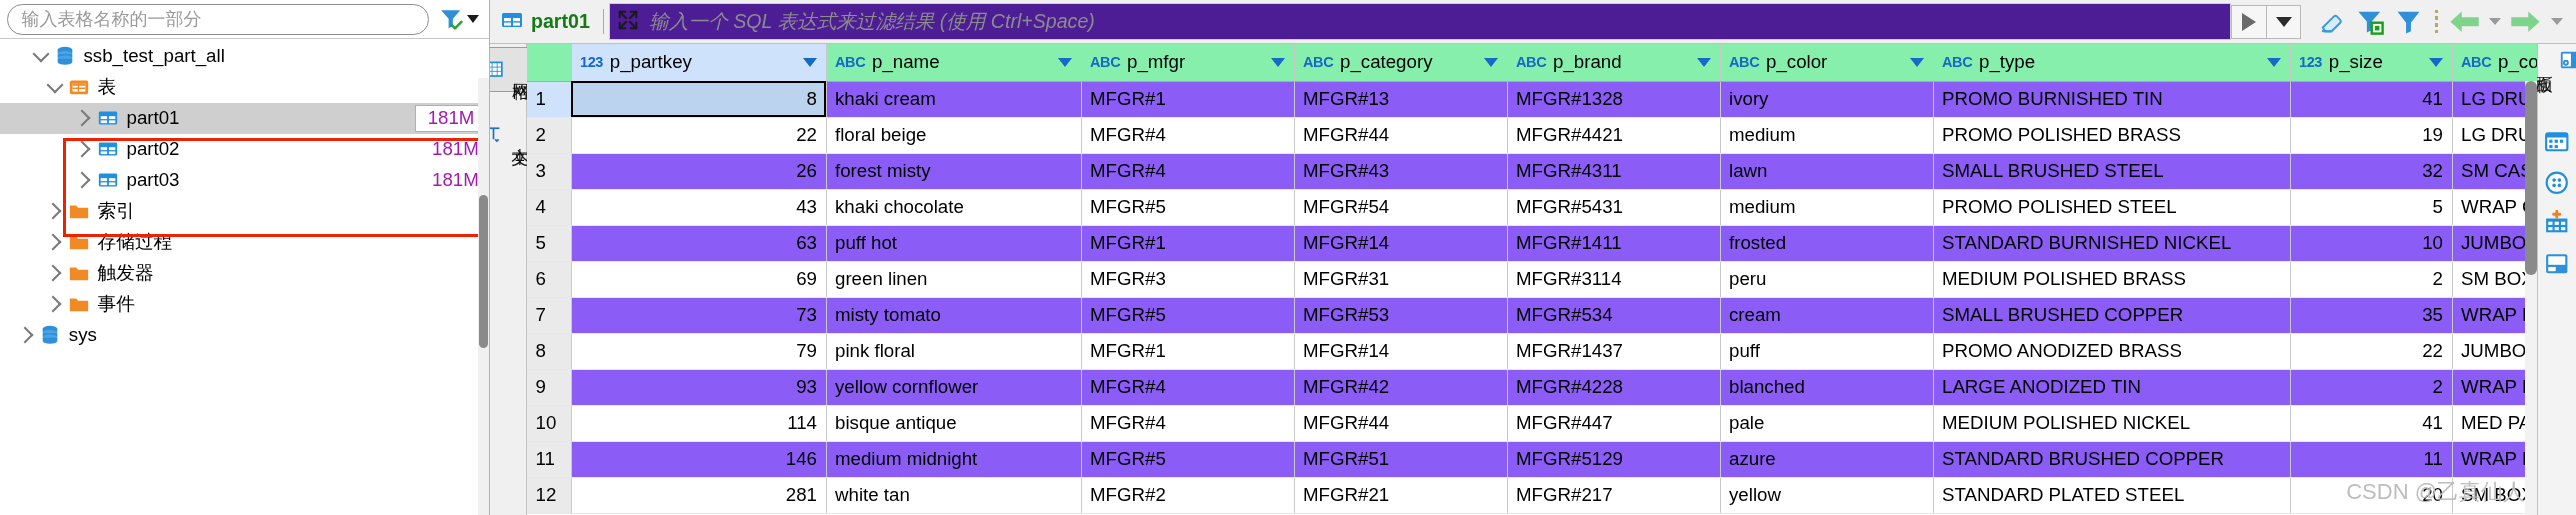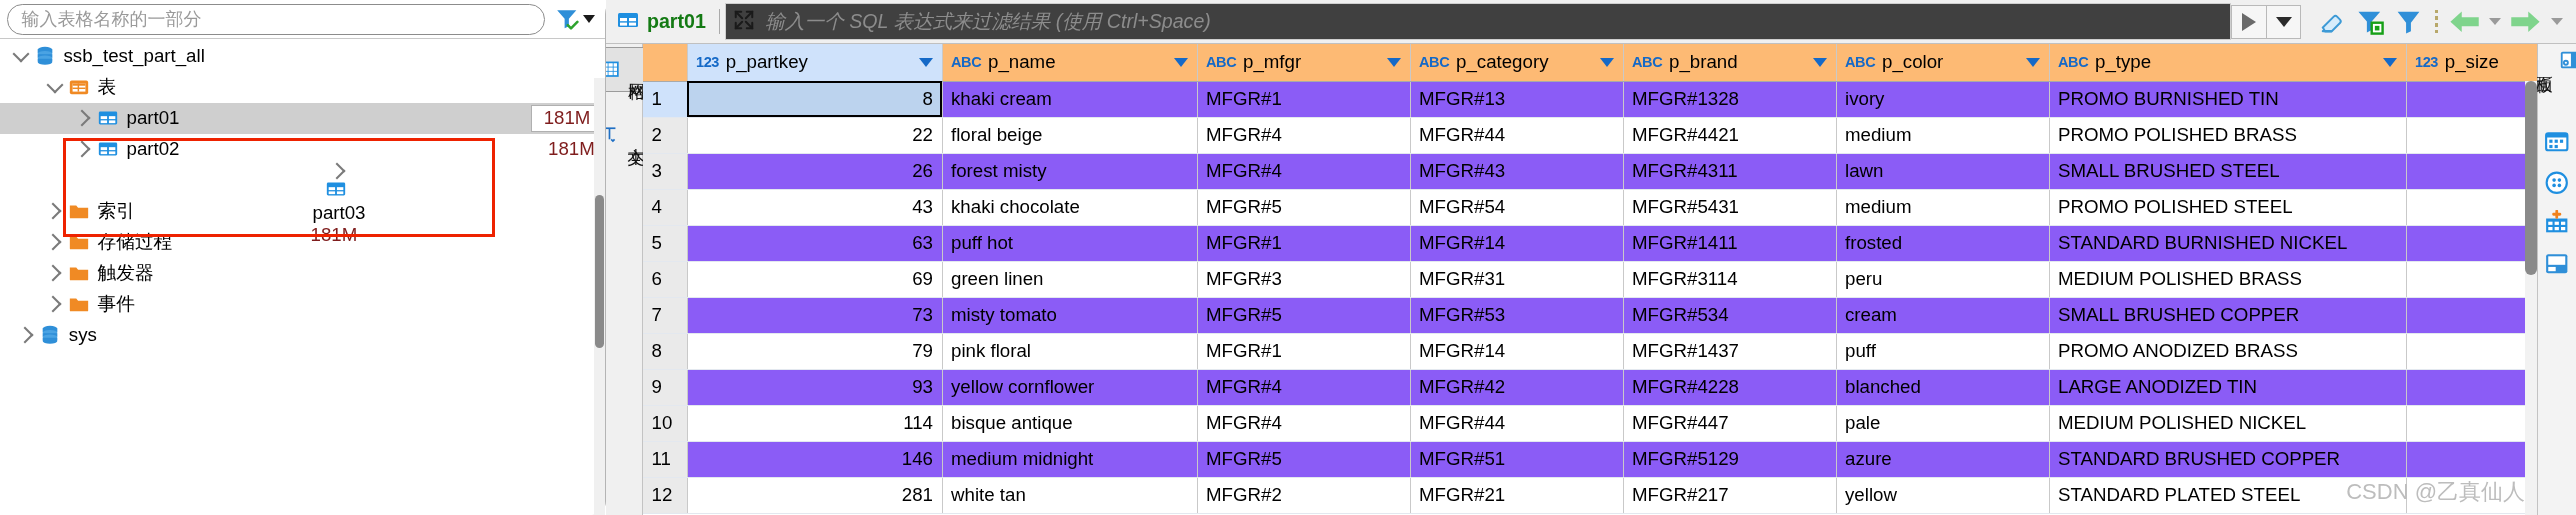--- a/index.html
+++ b/index.html
@@ -6,26 +6,25 @@
   html, body {
     width: 2576px; height: 515px;
     font-family: "Liberation Sans", "DejaVu Sans", sans-serif;
     background: #ffffff;
     overflow: hidden;
   }
   .app { display: flex; width: 2576px; height: 515px; position: relative; }
 
   
   .sidebar {
-    width: 606px; height: 515px;
+    width: 490px; height: 515px;
     background: #ffffff;
     border-right: 0.9px solid #b4b4b4;
     display: flex; flex-direction: column;
     position: relative;
-    border-radius: 14px;
   }
   .search-row {
     height: 39px; display: flex; align-items: center;
     border-bottom: 0.9px solid #c8c8c8;
     background: #ffffff;
     padding: 0 3.4px;
   }
   .search-box {
     flex: 1; height: 31px; margin: 0 5.1px 0 3.4px;
     border: 0.9px solid #8c8c8c; border-radius: 15.3px;
@@ -67,21 +66,21 @@
   .tw { width: 22px; display: flex; justify-content: center; align-items: center; flex: none; }
   .arrow-r, .arrow-d {
     display: inline-block; width: 12px; height: 12px;
     border-right: 2.6px solid #7a7a7a; border-bottom: 2.6px solid #7a7a7a;
   }
   .arrow-r { transform: rotate(-45deg); margin-left: -3.4px; }
   .arrow-d { transform: rotate(45deg); margin-top: -5.1px; }
   .tree-icon { width: 25.5px; height: 25.5px; flex: none; margin-right: 6px;
     display: flex; align-items: center; justify-content: center; }
   .tree-label { flex: 1; }
-  .tree-size { font-size: 18.7px; color: #7f1d1d; padding-right: 10.2px; }
+  .tree-size { font-size: 18.7px; color: #a21caf; padding-right: 10.2px; }
   .size-boxed {
     background: #ffffff; border: 0.9px solid #b0b0b0;
     padding: 1.7px 8.5px 1.7px 12px; margin-right: 5.1px;
   }
   .red-box {
     position: absolute; border: 3.4px solid #ee2200;
     pointer-events: none;
   }
   .sb-vert {
     position: absolute; right: 0.9px; top: 156px;
@@ -102,21 +101,21 @@
     padding: 0 3.4px;
   }
   .tb-tab {
     display: flex; align-items: center; gap: 6.8px;
     padding: 0 8.5px 0 6.8px; height: 39px;
   }
   .tb-tab .tab-label { font-size: 19.6px; color: #147a14; font-weight: bold; }
   .tb-sep { width: 0.9px; height: 25.5px; background: #aaa; margin: 0 5.1px; }
   .filter-input {
     flex: 1; display: flex; align-items: center; gap: 10.2px;
-    height: 37px; background: #404040;
+    height: 37px; background: #4c1d95;
     border: 0.9px solid #cfcfcf;
     padding: 0 6.8px; min-width: 0;
   }
   .filter-input .ph {
     font-size: 19.6px; color: #8c8c8c; font-style: italic;
     white-space: nowrap; overflow: hidden;
   }
   .tb-right { display: flex; align-items: center; gap: 1.7px; padding-right: 5.1px; }
   .run-group {
     display: flex; align-items: center; border: 0.9px solid #b9b9b9;
@@ -166,21 +165,21 @@
   .grid-wrap { flex: 1; overflow: hidden; position: relative; min-width: 0; }
   table.grid { border-collapse: collapse; table-layout: fixed; width: 2074px; }
   table.grid th, table.grid td {
     font-size: 18.7px; color: #000;
     border-right: 0.9px solid #c9c9c9;
     border-bottom: 0.9px solid #e3e8ef;
     height: 36px; padding: 0 8.5px;
     overflow: hidden; white-space: nowrap; text-overflow: clip;
   }
   table.grid th {
-    background: #fdba74; border-bottom: 0.9px solid #a9a9a9;
+    background: #86efac; border-bottom: 0.9px solid #a9a9a9;
     font-weight: normal; text-align: left; height: 37px;
     position: relative;
   }
   table.grid th.sel-col { background: #cfe2fb; }
   th .th-in { display: flex; align-items: center; gap: 6.8px; height: 100%; }
   th .tp {
     font-size: 14.5px; font-weight: bold; color: #1569c7; flex: none;
     letter-spacing: -0.4px;
   }
   th .tname { flex: 1; overflow: hidden; }
@@ -241,21 +240,21 @@
         <svg width="25.5" height="25.5" viewBox="0 0 24 24">
           <path d="M3 4h18l-7 8v7l-4 2v-9z" fill="#2f8fd8"></path>
           <path d="M13 18l3 3 6-6" stroke="#2ea32e" stroke-width="2.4" fill="none" stroke-linecap="round" stroke-linejoin="round"></path>
         </svg>
         <span class="caret-down"></span>
       </div>
     </div>
 
     <div class="tree">
 
-      <div class="tree-row" style="padding-left:10px;">
+      <div class="tree-row" style="padding-left:30px;">
         <span class="tw">
             <i class="arrow-d"></i>
           </span>
         <span class="tree-icon">
           <svg width="22" height="22" viewBox="0 0 24 24">
             <ellipse cx="12" cy="5" rx="8" ry="3" fill="#2f8fd8"></ellipse>
             <rect x="4" y="5" width="16" height="4" fill="#2f8fd8"></rect>
             <ellipse cx="12" cy="9.5" rx="8" ry="3" fill="#4aa3e3"></ellipse>
             <rect x="4" y="10" width="16" height="4" fill="#2f8fd8"></rect>
             <ellipse cx="12" cy="14.5" rx="8" ry="3" fill="#4aa3e3"></ellipse>
@@ -309,21 +308,21 @@
             <rect x="4" y="10" width="7" height="3.2" fill="#fff"></rect>
             <rect x="13" y="10" width="7" height="3.2" fill="#fff"></rect>
             <rect x="4" y="14.6" width="7" height="3" fill="#fff"></rect>
             <rect x="13" y="14.6" width="7" height="3" fill="#fff"></rect>
           </svg>
         </span>
         <span class="tree-label">part02</span>
         <span class="tree-size">181M</span>
       </div>
 
-      <div class="tree-row" style="padding-left:73px;flex-direction:column;">
+      <div class="tree-row" style="padding-left:73px;">
         <span class="tw">
             <i class="arrow-r"></i>
           </span>
         <span class="tree-icon">
           <svg width="22" height="22" viewBox="0 0 24 24">
             <rect x="2" y="5" width="20" height="14" rx="1.5" fill="#1f8fe0"></rect>
             <rect x="4" y="10" width="7" height="3.2" fill="#fff"></rect>
             <rect x="13" y="10" width="7" height="3.2" fill="#fff"></rect>
             <rect x="4" y="14.6" width="7" height="3" fill="#fff"></rect>
             <rect x="13" y="14.6" width="7" height="3" fill="#fff"></rect>

